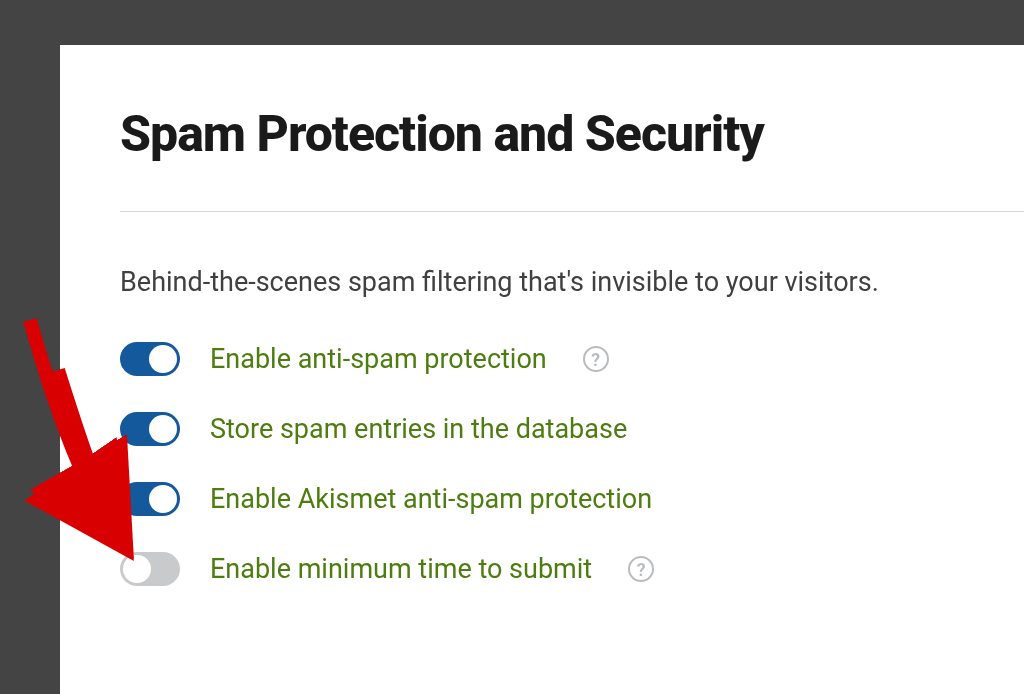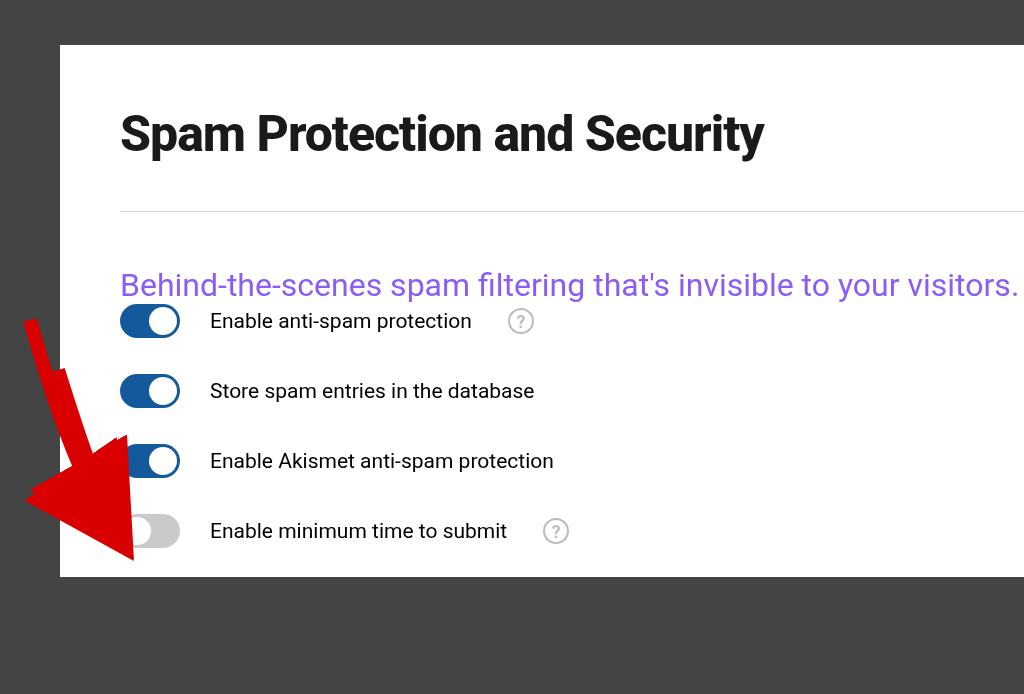--- a/index.html
+++ b/index.html
@@ -10,21 +10,21 @@
     html, body {
       width: 1024px;
       height: 694px;
       overflow: hidden;
       font-family: -apple-system, BlinkMacSystemFont, "Segoe UI", Roboto, Helvetica, Arial, sans-serif;
       background: #444;
     }
     .outer {
       position: relative;
       width: 1024px;
-      height: 577px;
+      height: 694px;
       background: #444;
     }
     .page {
       position: absolute;
       left: 60px;
       top: 45px;
       right: 0;
       bottom: 0;
       background: #ffffff;
       padding: 60px 0 0 60px;
@@ -41,23 +41,24 @@
       border-top: 1px solid #d7d7d7;
       margin-bottom: 54px;
     }
     .section-heading {
       font-size: 30px;
       font-weight: 700;
       color: #2b2b2b;
       margin-bottom: 10px;
     }
     .section-desc {
-      font-size: 32px;
+      font-size: 27px;
       font-weight: 400;
-      color: #8b5cf6;
+      color: #404040;
+      margin-bottom: 44px;
     }
     .opt-row {
       display: flex;
       align-items: center;
       gap: 30px;
       margin-bottom: 36px;
     }
     .toggle {
       position: relative;
       width: 60px;
@@ -80,23 +81,23 @@
       border-radius: 50%;
       background: #ffffff;
     }
     .toggle.on .knob {
       left: 29px;
     }
     .toggle.off .knob {
       left: 3px;
     }
     .opt-label {
-      font-size: 21px;
+      font-size: 27px;
       font-weight: 400;
-      color: #000000;
+      color: #4d7c0f;
     }
     .help-icon {
       width: 26px;
       height: 26px;
       border: 2px solid #b9bcbf;
       border-radius: 50%;
       display: inline-flex;
       align-items: center;
       justify-content: center;
       color: #b9bcbf;

